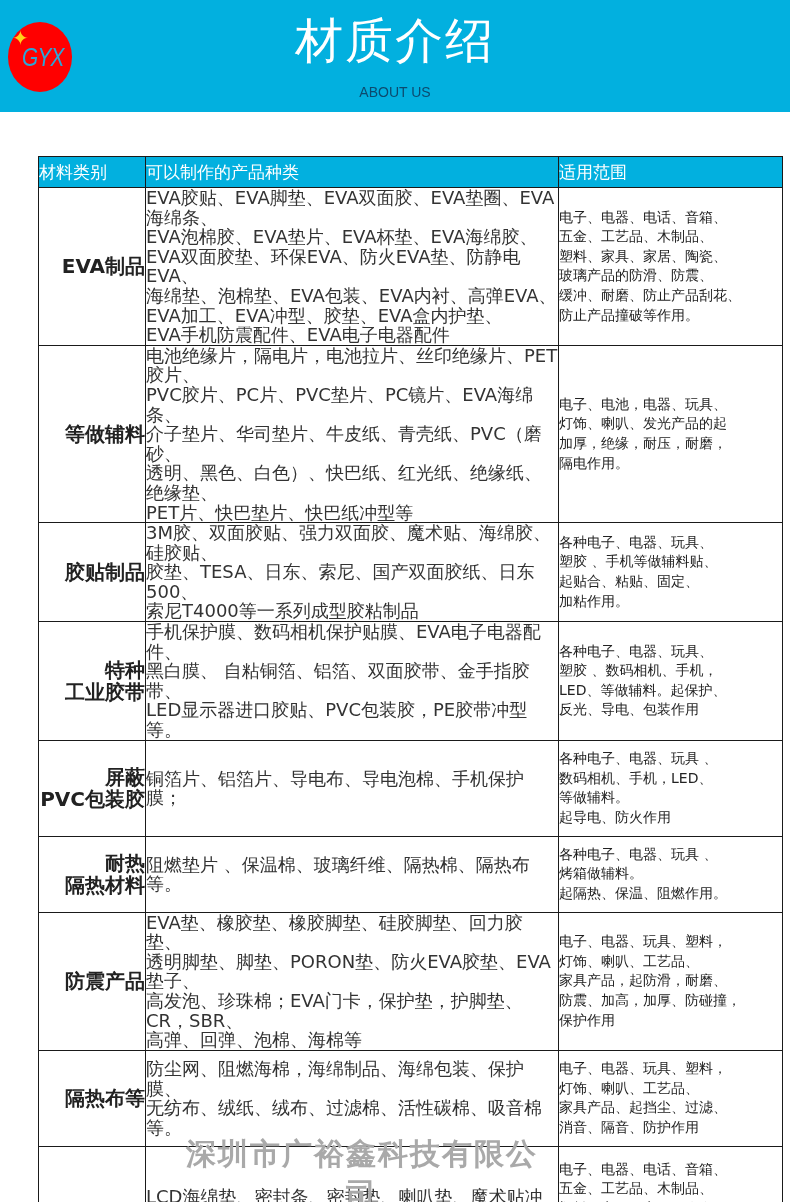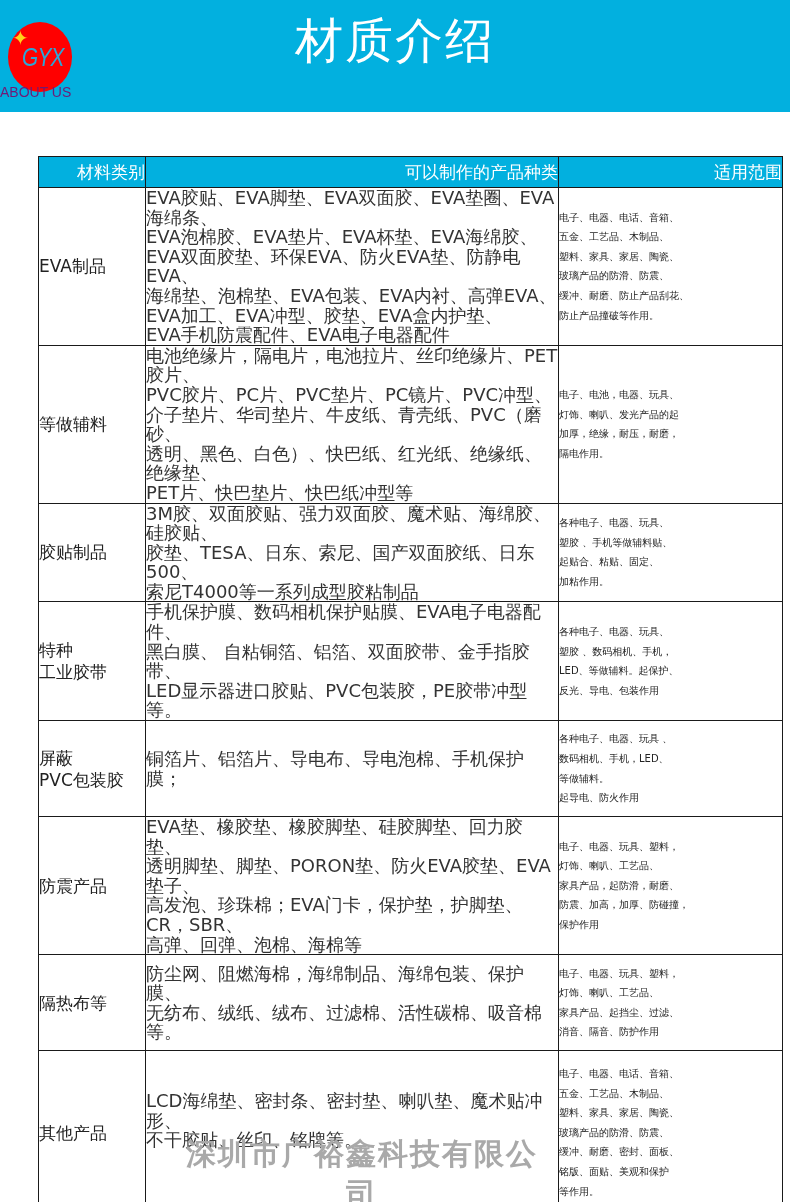--- a/index.html
+++ b/index.html
@@ -4,28 +4,28 @@
 <style>
   html, body { margin: 0; padding: 0; }
   body { width: 790px; height: 1202px; background: #ffffff; position: relative; overflow: hidden;
          font-family: "DejaVu Sans", "Liberation Sans", sans-serif; color: #222; }
   .banner { position: absolute; left: 0; top: 0; width: 790px; height: 112px; background: #02b0df; }
   .logo { position: absolute; left: 8px; top: 22px; width: 64px; height: 70px; border-radius: 50%; background: #ff0000; }
   .logo-star { position: absolute; left: 4px; top: 6px; color: #ffd21a; font-size: 20px; line-height: 20px; }
   .logo-text { position: absolute; left: 14px; top: 20px; color: #2aa7d8; font-size: 26px; font-style: italic;
                font-family: "Liberation Sans", sans-serif; letter-spacing: -1px; transform: scaleX(0.8); transform-origin: left; }
   .title { position: absolute; left: 0; width: 790px; top: 10px; text-align: center; color: #fff; font-size: 48px; line-height: 60px; letter-spacing: 2px; }
-  .subtitle { position: absolute; left: 0; width: 790px; top: 82px; text-align: left; color: #701a75; font-size: 14px; line-height: 20px;
+  .subtitle { position: absolute; left: 0; width: 790px; top: 82px; text-align: center; color: #0c4a6e; font-size: 14px; line-height: 20px;
               font-family: "Liberation Sans", sans-serif; }
   table.mat { position: absolute; left: 38px; top: 156px; border-collapse: collapse; width: 744px; table-layout: fixed; }
   table.mat th, table.mat td { border: 1.5px solid #1a1a1a; padding: 0; vertical-align: middle; }
-  table.mat th { background: #02b0df; color: #fff; font-weight: normal; font-size: 17px; height: 30px; text-align: right; }
-  td.cat { text-align: left; font-size: 17px; line-height: 22px; white-space: pre-line; }
+  table.mat th { background: #02b0df; color: #fff; font-weight: normal; font-size: 17px; height: 30px; text-align: left; }
+  td.cat { text-align: right; font-size: 20px; line-height: 22px; white-space: pre-line; font-weight: bold; }
   td.prod { font-size: 18px; line-height: 19.6px; padding: 0 0 0 10px; color: #333; white-space: pre-line; }
-  td.use { font-size: 10px; line-height: 19.6px; padding: 0 0 0 4px; color: #222; white-space: pre-line; vertical-align: top; padding-top: 6px; }
+  td.use { font-size: 14px; line-height: 19.6px; padding: 0 0 0 4px; color: #222; white-space: pre-line; vertical-align: top; padding-top: 6px; }
   .watermark { position: absolute; left: 172px; top: 1134px; width: 380px; text-align: center; color: #a9a9a9; font-size: 30px;
                font-weight: bold; letter-spacing: 2px; line-height: 40px; }
 </style>
 </head>
 <body>
 
 <div class="banner">
   <div class="logo">
     <span class="logo-star">✦</span>
     <span class="logo-text">GYX</span>
@@ -59,21 +59,21 @@
       <td class="use">电子、电器、电话、音箱、
 五金、工艺品、木制品、
 塑料、家具、家居、陶瓷、
 玻璃产品的防滑、防震、
 缓冲、耐磨、防止产品刮花、
 防止产品撞破等作用。</td>
     </tr>
     <tr style="height:117px">
       <td class="cat">等做辅料</td>
       <td class="prod">电池绝缘片，隔电片，电池拉片、丝印绝缘片、PET胶片、
-PVC胶片、PC片、PVC垫片、PC镜片、PVC冲型、
+PVC胶片、PC片、PVC垫片、PC镜片、EVA海绵条、
 介子垫片、华司垫片、牛皮纸、青壳纸、PVC（磨砂、
 透明、黑色、白色）、快巴纸、红光纸、绝缘纸、绝缘垫、
 PET片、快巴垫片、快巴纸冲型等</td>
       <td class="use">电子、电池，电器、玩具、
 灯饰、喇叭、发光产品的起
 加厚，绝缘，耐压，耐磨，
 隔电作用。</td>
     </tr>
     <tr style="height:95px">
       <td class="cat">胶贴制品</td>
@@ -97,20 +97,28 @@
 反光、导电、包装作用</td>
     </tr>
     <tr style="height:96px">
       <td class="cat">屏蔽
 PVC包装胶</td>
       <td class="prod">铜箔片、铝箔片、导电布、导电泡棉、手机保护膜；</td>
       <td class="use">各种电子、电器、玩具 、
 数码相机、手机，LED、
 等做辅料。
 起导电、防火作用</td>
+    </tr>
+    <tr style="height:76px">
+      <td class="cat">耐热
+隔热材料</td>
+      <td class="prod">阻燃垫片  、保温棉、玻璃纤维、隔热棉、隔热布等。</td>
+      <td class="use">各种电子、电器、玩具 、
+烤箱做辅料。
+起隔热、保温、阻燃作用。</td>
     </tr>
     <tr style="height:117px">
       <td class="cat">防震产品</td>
       <td class="prod">EVA垫、橡胶垫、橡胶脚垫、硅胶脚垫、回力胶垫、
 透明脚垫、脚垫、PORON垫、防火EVA胶垫、EVA垫子、
 高发泡、珍珠棉；EVA门卡，保护垫，护脚垫、CR，SBR、
 高弹、回弹、泡棉、海棉等</td>
       <td class="use">电子、电器、玩具、塑料，
 灯饰、喇叭、工艺品、
 家具产品，起防滑，耐磨、

